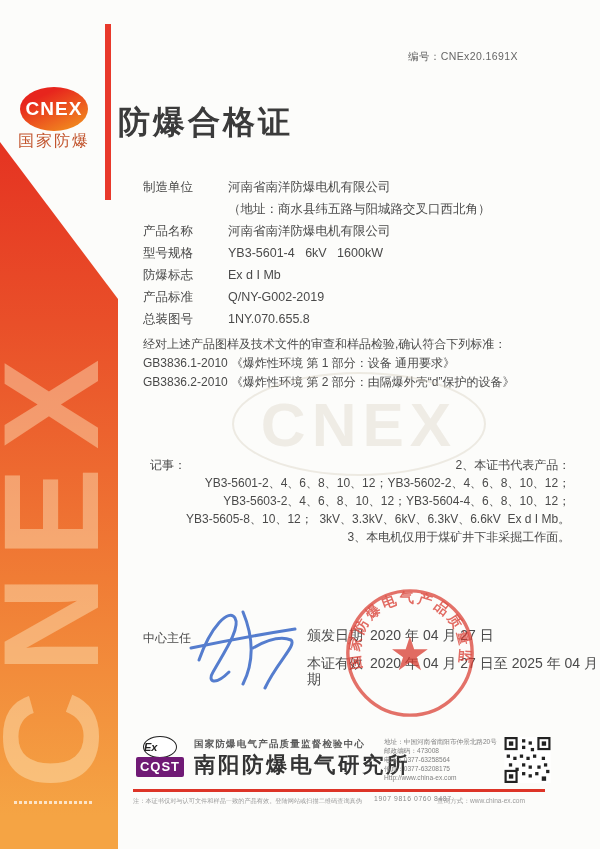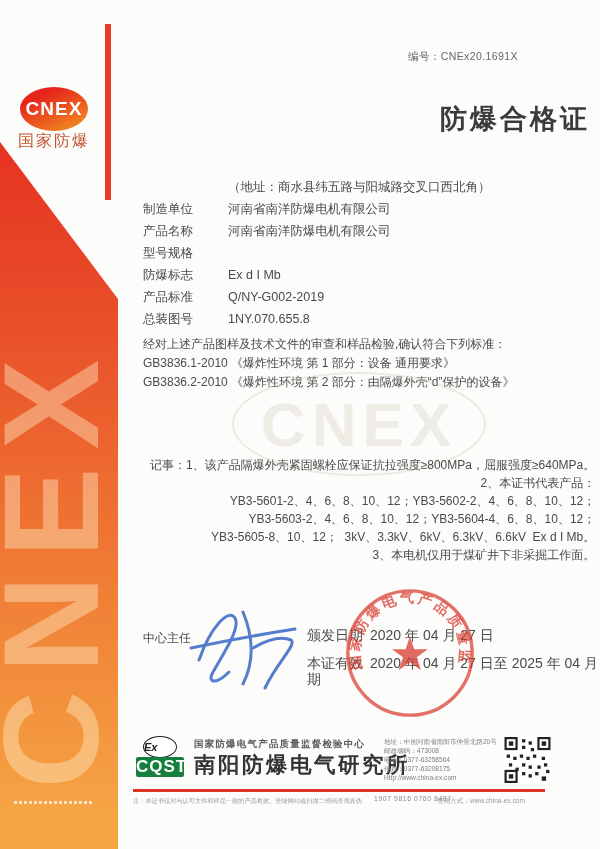--- a/index.html
+++ b/index.html
@@ -20,22 +20,22 @@
   .logo-oval{position:absolute;left:20px;top:87px;width:68px;height:44px;border-radius:50%;
         background:linear-gradient(155deg,#e7251d 25%,#ee6b1f 70%,#f29a1e);
         display:flex;align-items:center;justify-content:center;
         color:#fff;font-weight:bold;font-size:19px;letter-spacing:1px;}
   .logo-sub{position:absolute;left:12px;top:131px;width:84px;text-align:center;
         font-size:16px;letter-spacing:2px;color:#c2552e;}
   .vline{position:absolute;left:105px;top:24px;width:6px;height:176px;background:#e8392b;}
 
   
   .cert-no{position:absolute;left:408px;top:50px;font-size:10.5px;color:#666;letter-spacing:.4px;}
-  .title{position:absolute;left:118px;top:101px;width:472px;text-align:right;
-        font-size:27px;font-weight:bold;letter-spacing:3px;color:#3b3b3b;}
+  .title{position:absolute;left:118px;top:101px;width:472px;text-align:left;
+        font-size:32px;font-weight:bold;letter-spacing:3px;color:#3b3b3b;}
 
   
   .fields{position:absolute;left:143px;top:176px;width:437px;font-size:12.5px;}
   .frow{display:flex;height:22px;line-height:22px;}
   .flabel{width:85px;flex:none;}
   .fvalue{white-space:pre;}
 
   
   .standards{position:absolute;left:143px;top:335px;font-size:12px;line-height:19px;width:437px;}
 
@@ -56,22 +56,22 @@
   #issue-row{left:307px;top:627px;}
   #valid-row{left:307px;top:655px;}
   .date-label{width:63px;flex:none;}
   .date-value{white-space:pre;}
   .stamp{position:absolute;left:342px;top:585px;opacity:.88;}
 
   
   .ex-oval{position:absolute;left:143px;top:736px;width:32px;height:20px;border:1.6px solid #222;
         border-radius:50%;display:flex;align-items:center;justify-content:flex-start;
         font-size:11px;font-weight:bold;font-style:italic;color:#222;background:#fff;}
-  .cqst-box{position:absolute;left:136px;top:757px;width:48px;height:20px;background:#15803d;color:#fff;
-        font-size:17px;font-weight:bold;letter-spacing:1px;text-align:center;line-height:20px;border-radius:2px;}
+  .cqst-box{position:absolute;left:136px;top:757px;width:48px;height:20px;background:#701a75;color:#fff;
+        font-size:13px;font-weight:bold;letter-spacing:1px;text-align:center;line-height:20px;border-radius:2px;}
   .f-center-name{position:absolute;left:194px;top:738px;font-size:9.5px;font-weight:bold;
         letter-spacing:1.2px;color:#5a5a5a;}
   .f-institute{position:absolute;left:194px;top:750px;font-size:21.5px;font-weight:bold;
         letter-spacing:2.5px;color:#343434;}
   .f-address{position:absolute;left:384px;top:737px;font-size:6.6px;line-height:9px;color:#808080;}
   .qr{position:absolute;left:504px;top:737px;}
   .f-line{position:absolute;left:133px;top:789px;width:412px;height:2.5px;background:#dd3427;}
   .f-note{position:absolute;left:133px;top:797px;font-size:6.2px;color:#9a9a9a;}
   .f-serial{position:absolute;left:374px;top:795px;font-size:6.8px;letter-spacing:.6px;color:#8a8a8a;}
   .f-query{position:absolute;left:437px;top:797px;font-size:6.6px;color:#9a9a9a;}
@@ -92,33 +92,34 @@
   <div class="logo-sub">国家防爆</div>
   <div class="vline"></div>
 
   <div class="cert-no">
     <span>编号：</span><span>CNEx20.1691X</span>
   </div>
   <div class="title">防爆合格证</div>
 
   <div class="fields">
     <div class="frow">
+      <span class="flabel">制造单位</span>
+      <span class="fvalue">河南省南洋防爆电机有限公司</span>
+    </div>
+    <div class="frow">
       <span class="flabel"></span>
       <span class="fvalue">（地址：商水县纬五路与阳城路交叉口西北角）</span>
     </div>
     <div class="frow">
-      <span class="flabel">制造单位</span>
-      <span class="fvalue">河南省南洋防爆电机有限公司</span>
-    </div>
-    <div class="frow">
       <span class="flabel">产品名称</span>
       <span class="fvalue">河南省南洋防爆电机有限公司</span>
     </div>
     <div class="frow">
       <span class="flabel">型号规格</span>
+      <span class="fvalue">YB3-5601-4   6kV   1600kW</span>
     </div>
     <div class="frow">
       <span class="flabel">防爆标志</span>
       <span class="fvalue">Ex d I Mb</span>
     </div>
     <div class="frow">
       <span class="flabel">产品标准</span>
       <span class="fvalue">Q/NY-G002-2019</span>
     </div>
     <div class="frow">
@@ -131,21 +132,20 @@
     <div>经对上述产品图样及技术文件的审查和样品检验,确认符合下列标准：</div>
     <div>GB3836.1-2010 《爆炸性环境 第 1 部分：设备 通用要求》</div>
     <div>GB3836.2-2010 《爆炸性环境 第 2 部分：由隔爆外壳“d”保护的设备》</div>
   </div>
 
   <div class="center-wm">CNEX</div>
 
   <div class="notes">
     <div class="notes-label">记事：</div>
     <div>
-      <div class="note-line">1、该产品隔爆外壳紧固螺栓应保证抗拉强度≥800MPa，屈服强度≥640MPa。</div>
       <div class="note-line">2、本证书代表产品：</div>
       <div class="note-line">YB3-5601-2、4、6、8、10、12；YB3-5602-2、4、6、8、10、12；</div>
       <div class="note-line">YB3-5603-2、4、6、8、10、12；YB3-5604-4、6、8、10、12；</div>
       <div class="note-line">YB3-5605-8、10、12；  3kV、3.3kV、6kV、6.3kV、6.6kV  Ex d I Mb。</div>
       <div class="note-line">3、本电机仅用于煤矿井下非采掘工作面。</div>
     </div>
   </div>
 
   <div class="director">中心主任</div>
 

